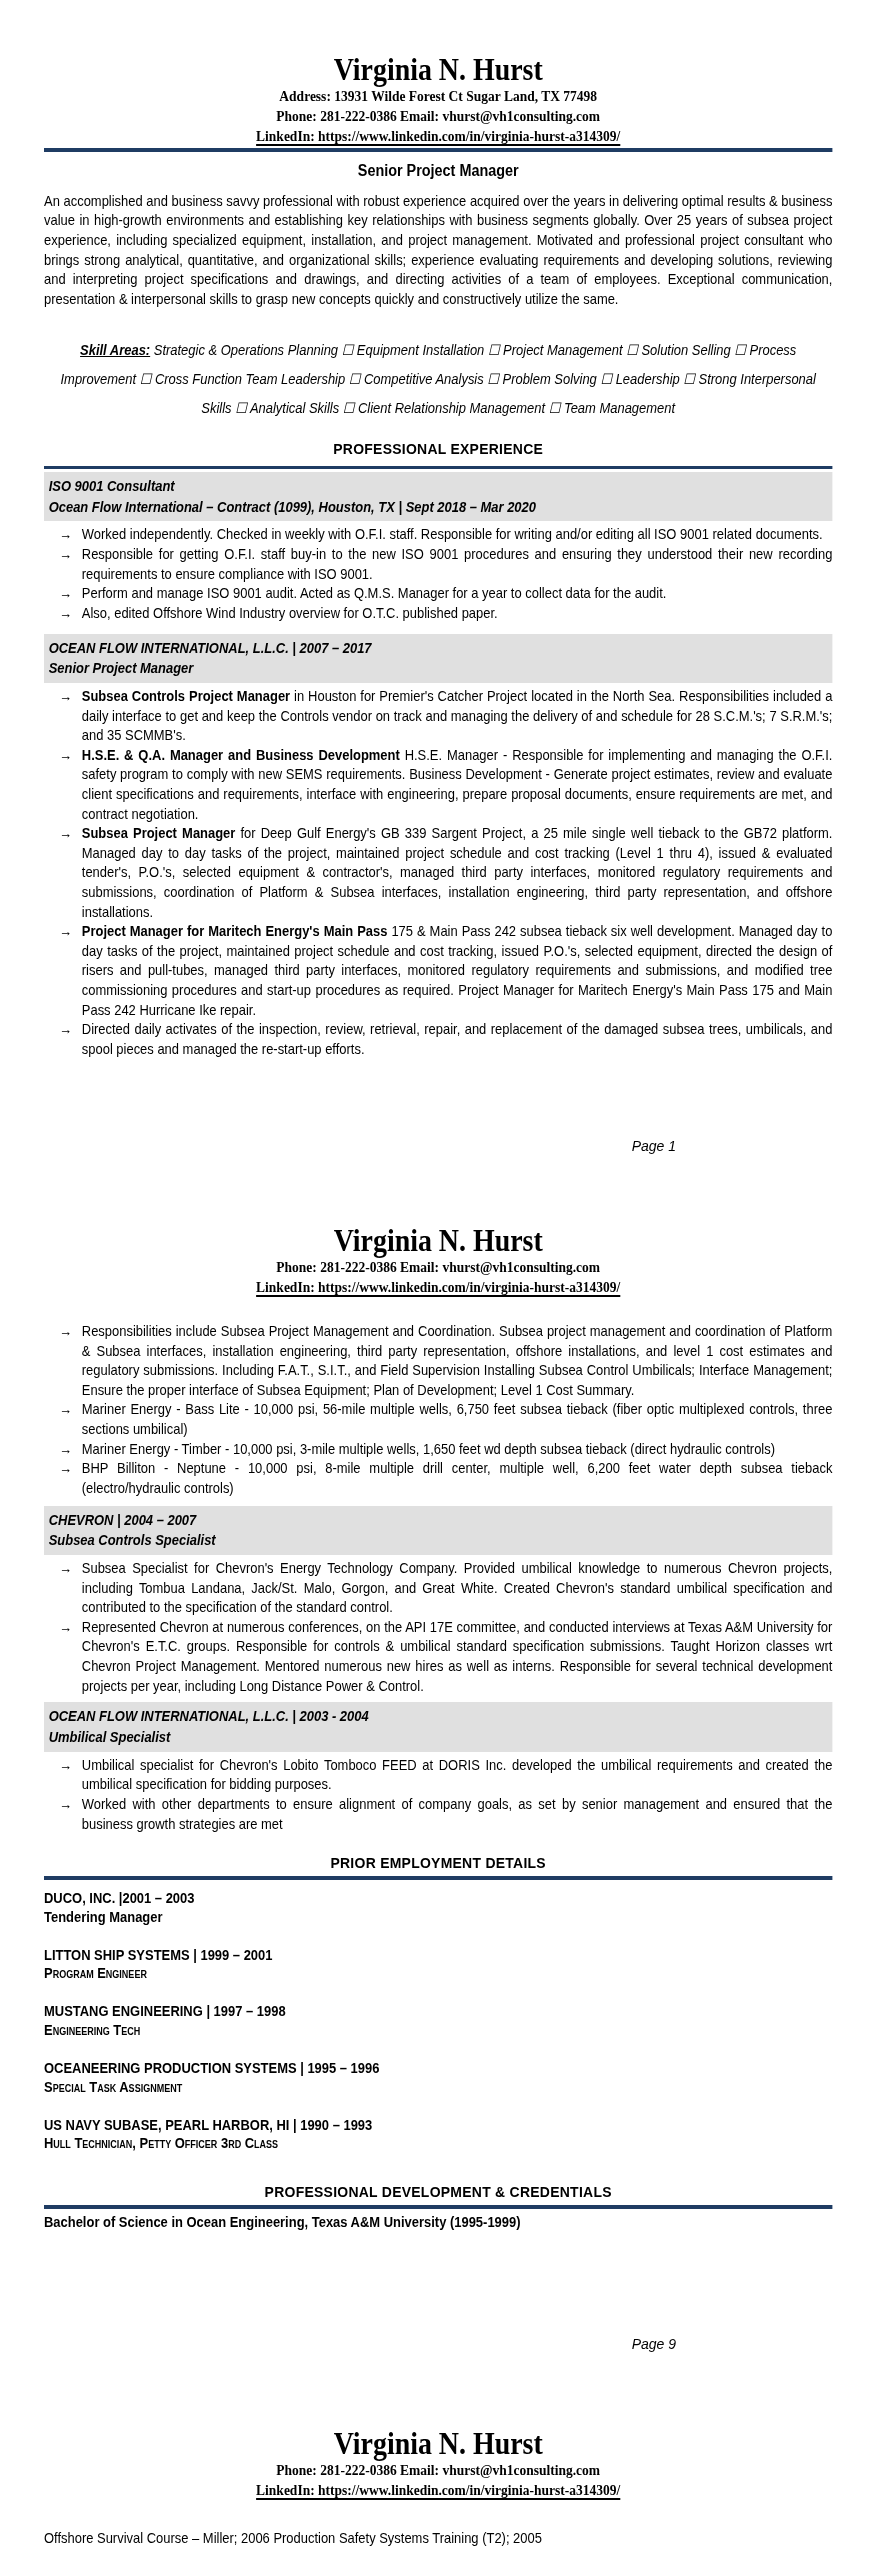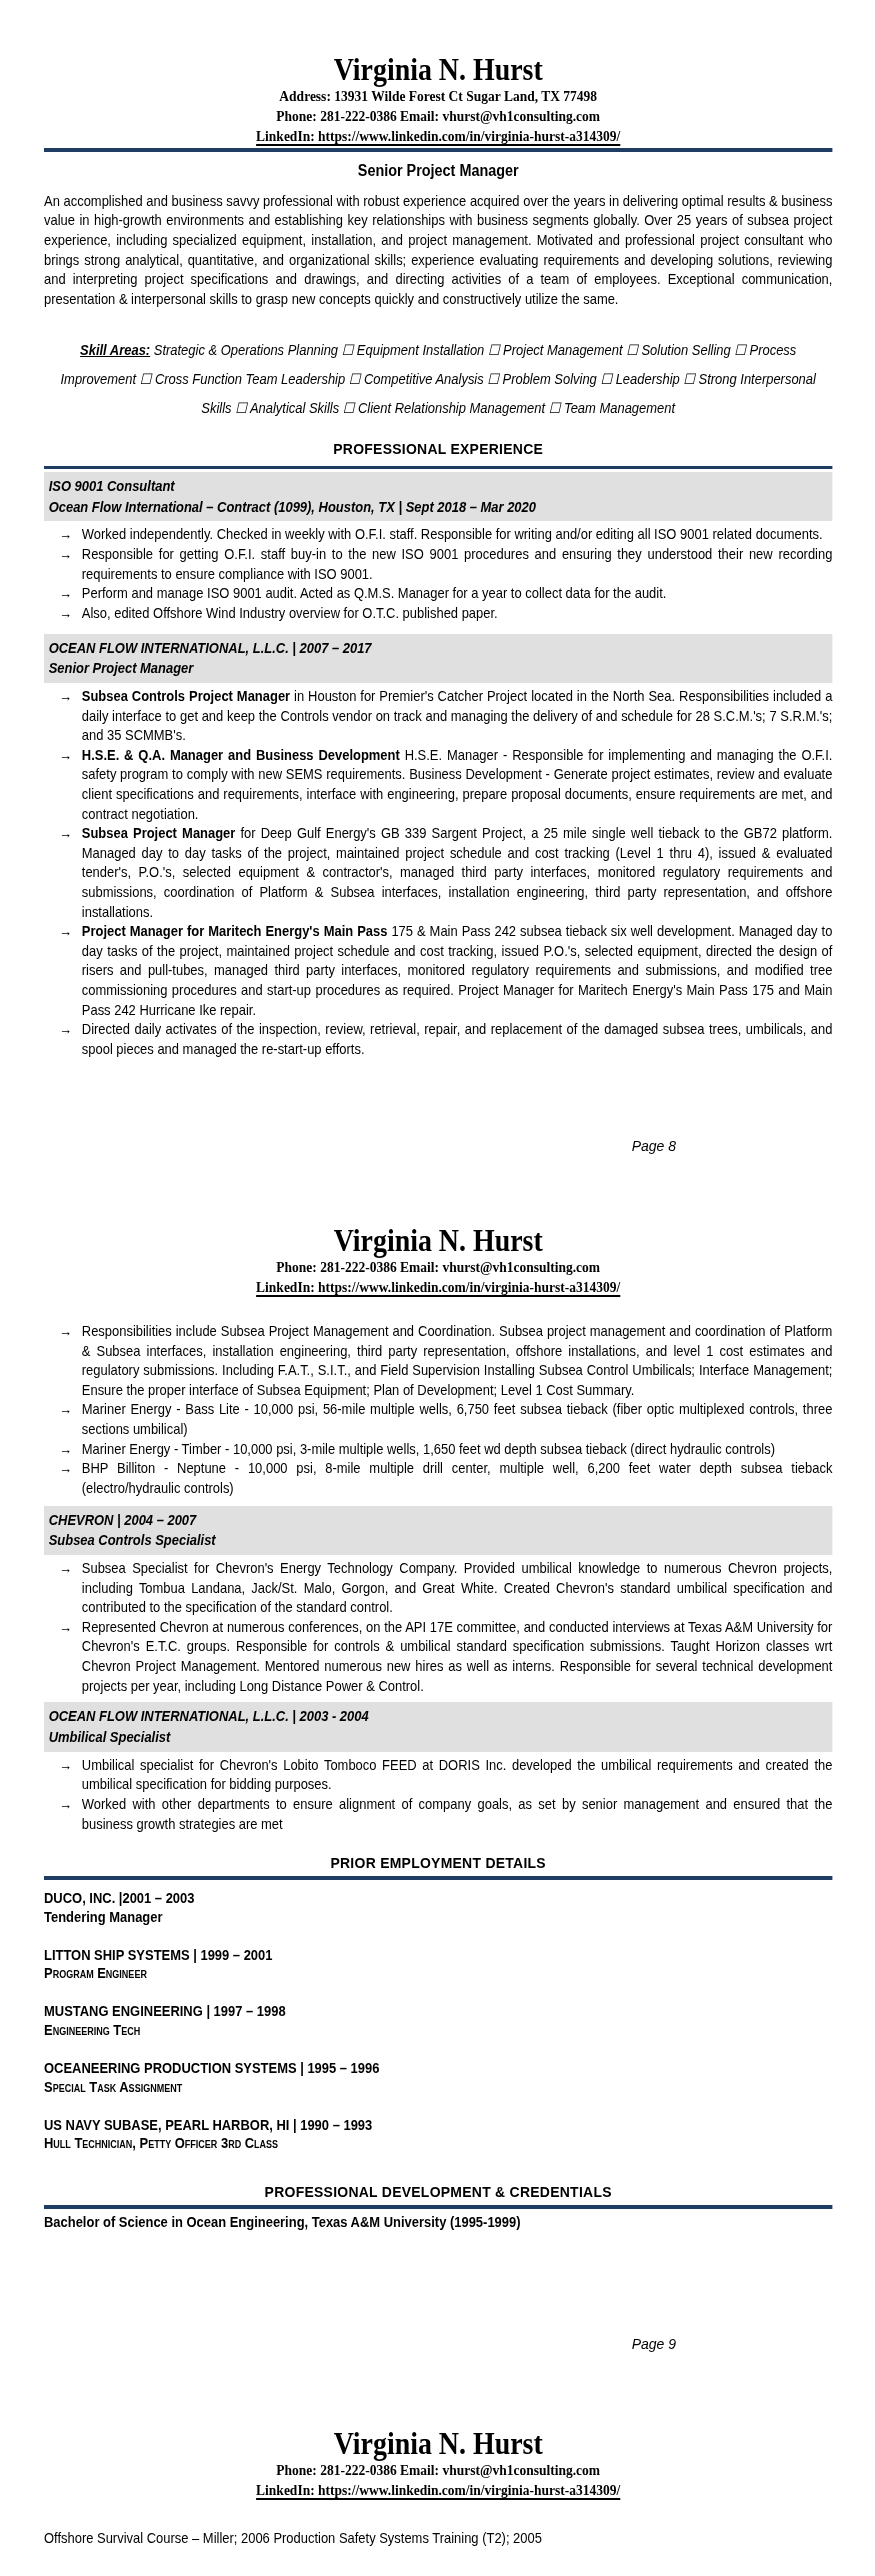--- a/index.html
+++ b/index.html
@@ -122,21 +122,21 @@
 
         <p class="bullet"><span class="arrow">→</span><span class="lead">H.S.E. &amp; Q.A. Manager and Business Development</span><span> H.S.E. Manager - Responsible for implementing and managing the O.F.I. safety program to comply with new SEMS requirements. Business Development - Generate project estimates, review and evaluate client specifications and requirements, interface with engineering, prepare proposal documents, ensure requirements are met, and contract negotiation.</span></p>
 
         <p class="bullet"><span class="arrow">→</span><span class="lead">Subsea Project Manager</span><span> for Deep Gulf Energy's GB 339 Sargent Project, a 25 mile single well tieback to the GB72 platform. Managed day to day tasks of the project, maintained project schedule and cost tracking (Level 1 thru 4), issued &amp; evaluated tender's, P.O.'s, selected equipment &amp; contractor's, managed third party interfaces, monitored regulatory requirements and submissions, coordination of Platform &amp; Subsea interfaces, installation engineering, third party representation, and offshore installations.</span></p>
 
         <p class="bullet"><span class="arrow">→</span><span class="lead">Project Manager for Maritech Energy's Main Pass</span><span> 175 &amp; Main Pass 242 subsea tieback six well development. Managed day to day tasks of the project, maintained project schedule and cost tracking, issued P.O.'s, selected equipment, directed the design of risers and pull-tubes, managed third party interfaces, monitored regulatory requirements and submissions, and modified tree commissioning procedures and start-up procedures as required. Project Manager for Maritech Energy's Main Pass 175 and Main Pass 242 Hurricane Ike repair.</span></p>
 
         <p class="bullet"><span class="arrow">→</span><span class="lead"></span><span>Directed daily activates of the inspection, review, retrieval, repair, and replacement of the damaged subsea trees, umbilicals, and spool pieces and managed the re-start-up efforts.</span></p>
       </div>
   </div>
-  <div class="page-footer pf-1">Page 8</div>
+  <div class="page-footer pf-1">Page 1</div>
 </div>
 
 <div class="page page-2">
   <div class="cond">
     <div class="doc-header">
       <div class="doc-name mt-name-2">Virginia N. Hurst</div>
       <div class="contact">Phone: 281-222-0386 Email: vhurst@vh1consulting.com</div>
       <div class="contact linkedin">LinkedIn: https://www.linkedin.com/in/virginia-hurst-a314309/</div>
     </div>
 

